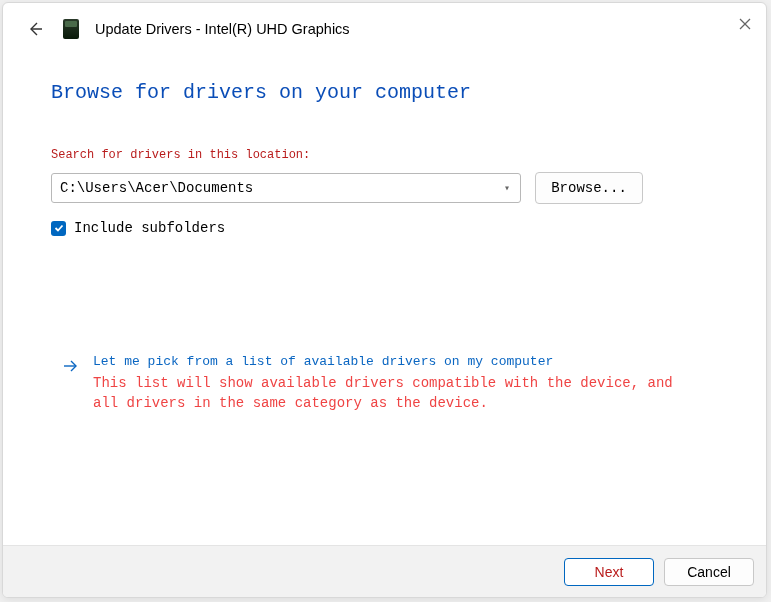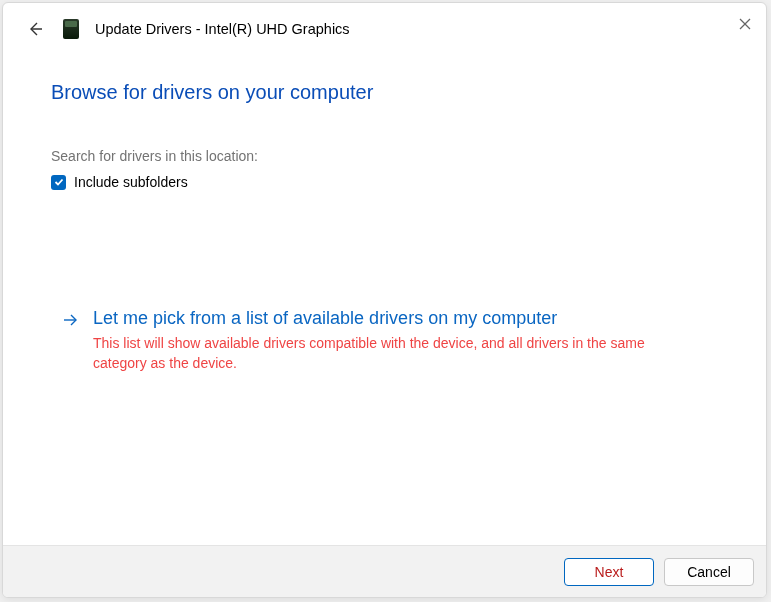--- a/index.html
+++ b/index.html
@@ -52,29 +52,30 @@
       border-radius: 1px;
     }
     .window-title {
       font-size: 14.5px; color: #000;
       font-weight: 400;
     }
     .content {
       flex: 1;
       padding: 40px 48px 0 48px;
       overflow: hidden;
+      font-family: Liberation Mono, monospace;
     }
     .page-heading {
       font-size: 20px;
       color: #0a4db7;
       font-weight: 400;
       margin-bottom: 44px;
     }
     .field-label {
-      font-size: 14px; color: #737373;
+      font-size: 12px; color: #b91c1c;
       margin-bottom: 10px;
     }
     .path-row {
       display: flex; gap: 14px; align-items: center;
       margin-bottom: 16px;
     }
     .combo {
       flex: 0 0 470px;
       height: 30px;
       border: 1px solid #b8b8b8;
@@ -116,21 +117,21 @@
       padding-left: 12px;
       display: flex; gap: 14px;
       cursor: pointer;
     }
     .pick-arrow {
       color: #0a66c2; padding-top: 4px;
     }
     .pick-arrow svg { width: 16px; height: 16px; }
     .pick-text-wrap { flex: 1; padding-right: 20px; }
     .pick-title {
-      font-size: 18px; color: #0a66c2;
+      font-size: 13px; color: #0a66c2;
       font-weight: 400; margin-bottom: 4px;
     }
     .pick-desc {
       font-size: 14px; color: #ef4444;
       line-height: 1.45;
     }
     .footer {
       height: 52px;
       background: #f2f2f2;
       border-top: 1px solid #e4e4e4;
@@ -174,20 +175,27 @@
     <div class="device-icon"></div>
     <div class="window-title">Update Drivers - Intel(R) UHD Graphics</div>
   </div>
 
   <div class="content">
 
     <h1 class="page-heading">Browse for drivers on your computer</h1>
 
     <div class="field-label">Search for drivers in this location:</div>
 
+    <div class="path-row">
+      <div class="combo">
+        <span class="combo-text">C:\Users\Acer\Documents</span>
+        <span class="combo-chevron">▾</span>
+      </div>
+      <button class="browse-btn">Browse...</button>
+    </div>
 
     <div class="checkbox-row">
       <div class="chk">
         <svg viewBox="0 0 10 10">
           <path d="M1.5 5 L4 7.5 L8.5 2.5" fill="none" stroke="#fff" stroke-width="1.8"></path>
         </svg>
       </div>
       <span class="chk-label">Include subfolders</span>
     </div>
 

